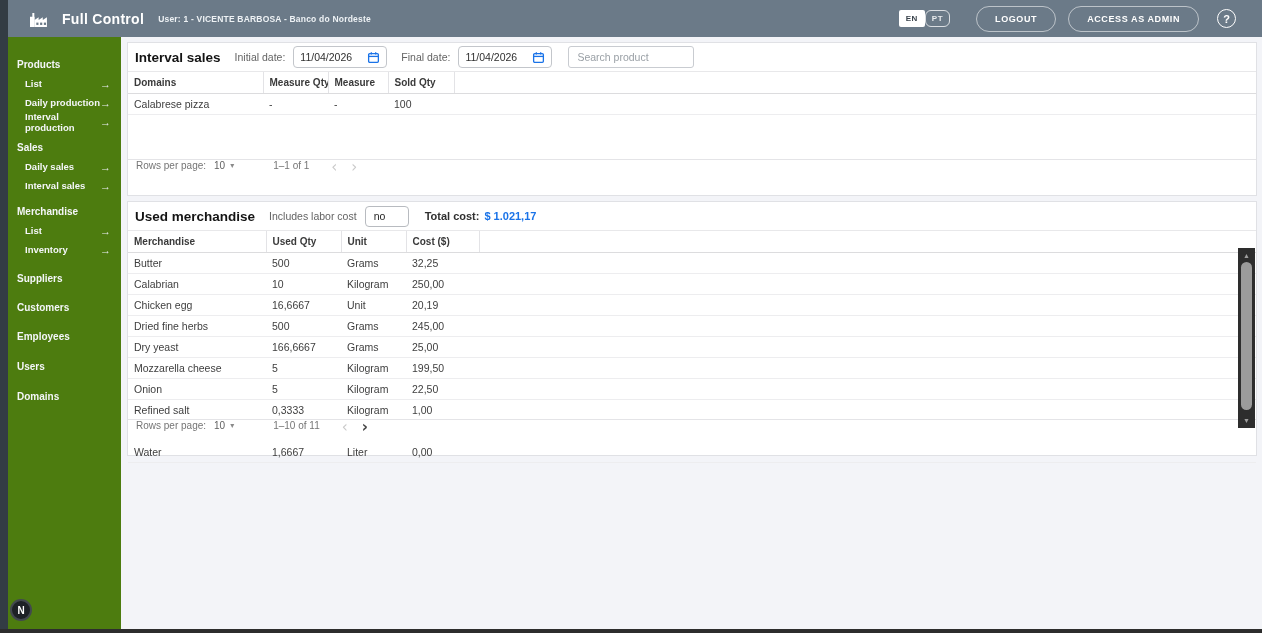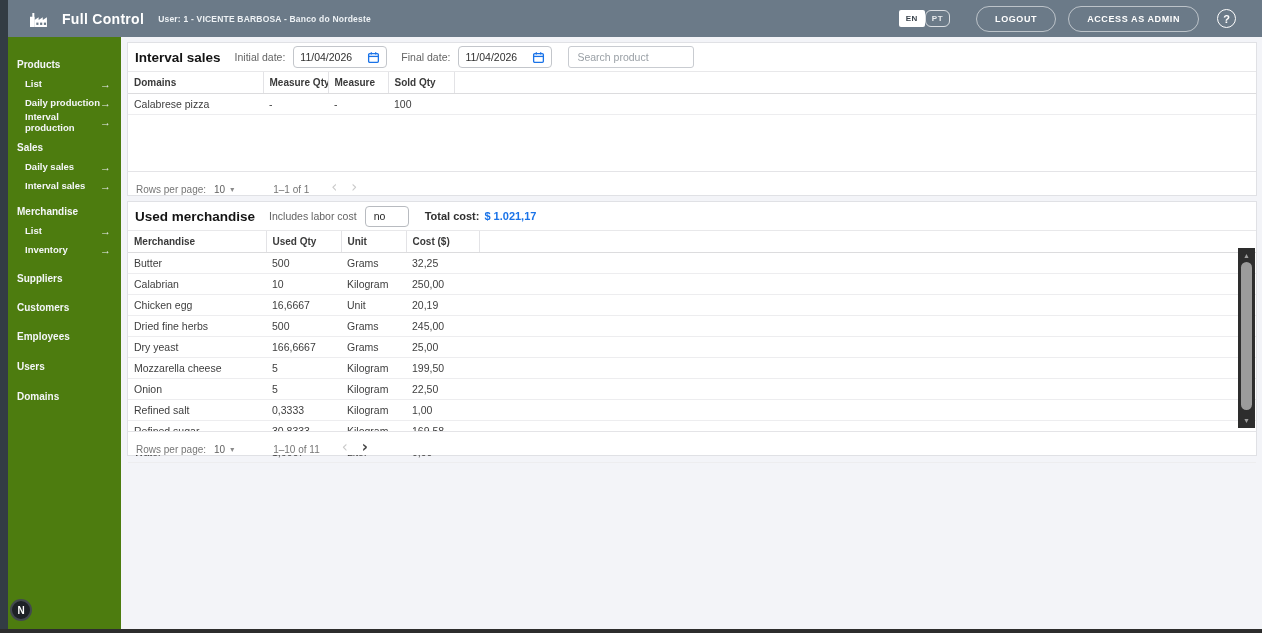--- a/index.html
+++ b/index.html
@@ -99,22 +99,22 @@
     font-size:10px; font-weight:bold; color:#3a3a3a; text-align:left;
     padding:5px 6px; border-top:1px solid #e8e8ea; border-bottom:1px solid #dcdcde;
     white-space:nowrap; overflow:hidden;
   }
   thead th + th { border-left:1px solid #e3e3e6; }
   tbody td {
     font-size:10.5px; color:#3e3e3e; padding:4px 6px; border-bottom:1px solid #ededef;
     white-space:nowrap; overflow:hidden; height:18px;
   }
   .pager {
-    position:absolute; left:0; right:0; bottom:0; height:24px;
-    border-top:1px solid #e4e4e7; display:flex; align-items:flex-end;
+    position:absolute; left:0; right:0; bottom:12px; height:24px;
+    border-top:1px solid #e4e4e7; display:flex; align-items:flex-start;
     font-size:10px; color:#757575; padding-left:8px; background:#fff;
   }
   .pager .rpp-label { margin-right:8px; }
   .pager .rpp-select { display:flex; align-items:center; gap:5px; cursor:pointer; color:#616161; }
   .pager .caret { font-size:8px; color:#8a8a8a; }
   .pager .range { margin-left:39px; }
   .chev { font-size:15px; line-height:1; margin-left:22px; cursor:pointer; font-family:"DejaVu Sans", sans-serif; }
   .chev.disabled { color:#c9c9c9; }
   .chev.enabled { color:#454545; font-weight:bold; }
   .chev + .chev { margin-left:14px; }

